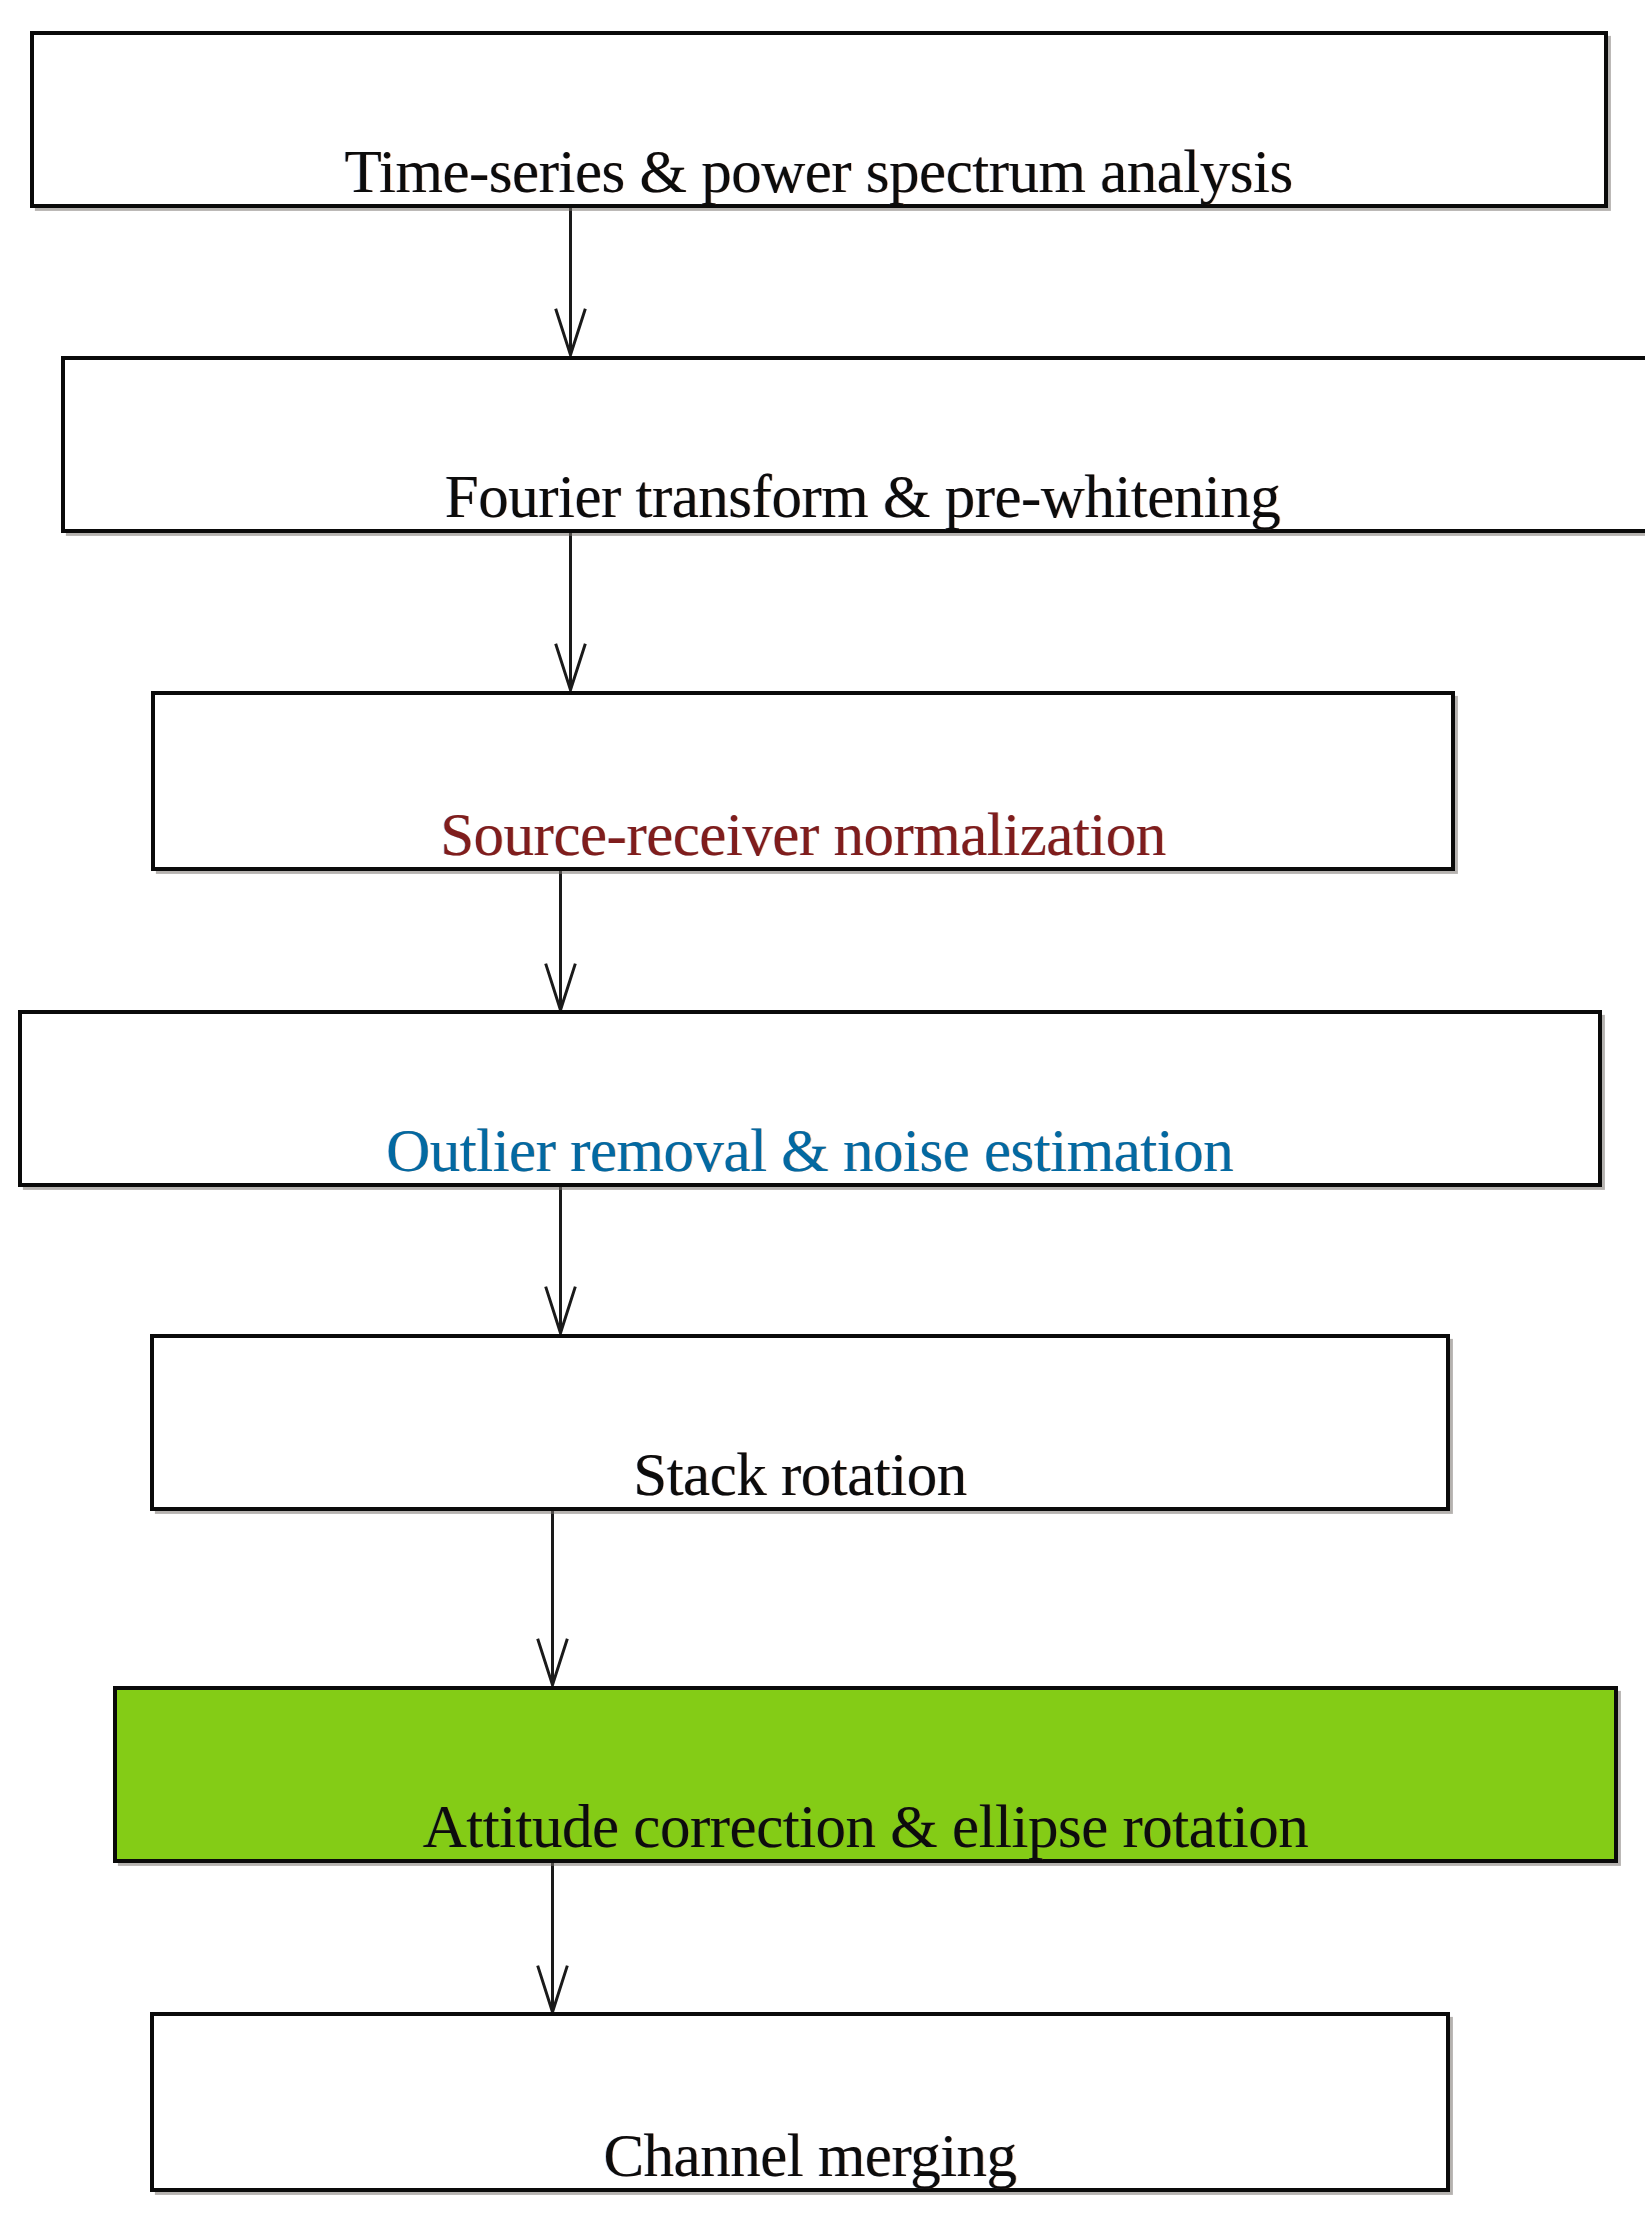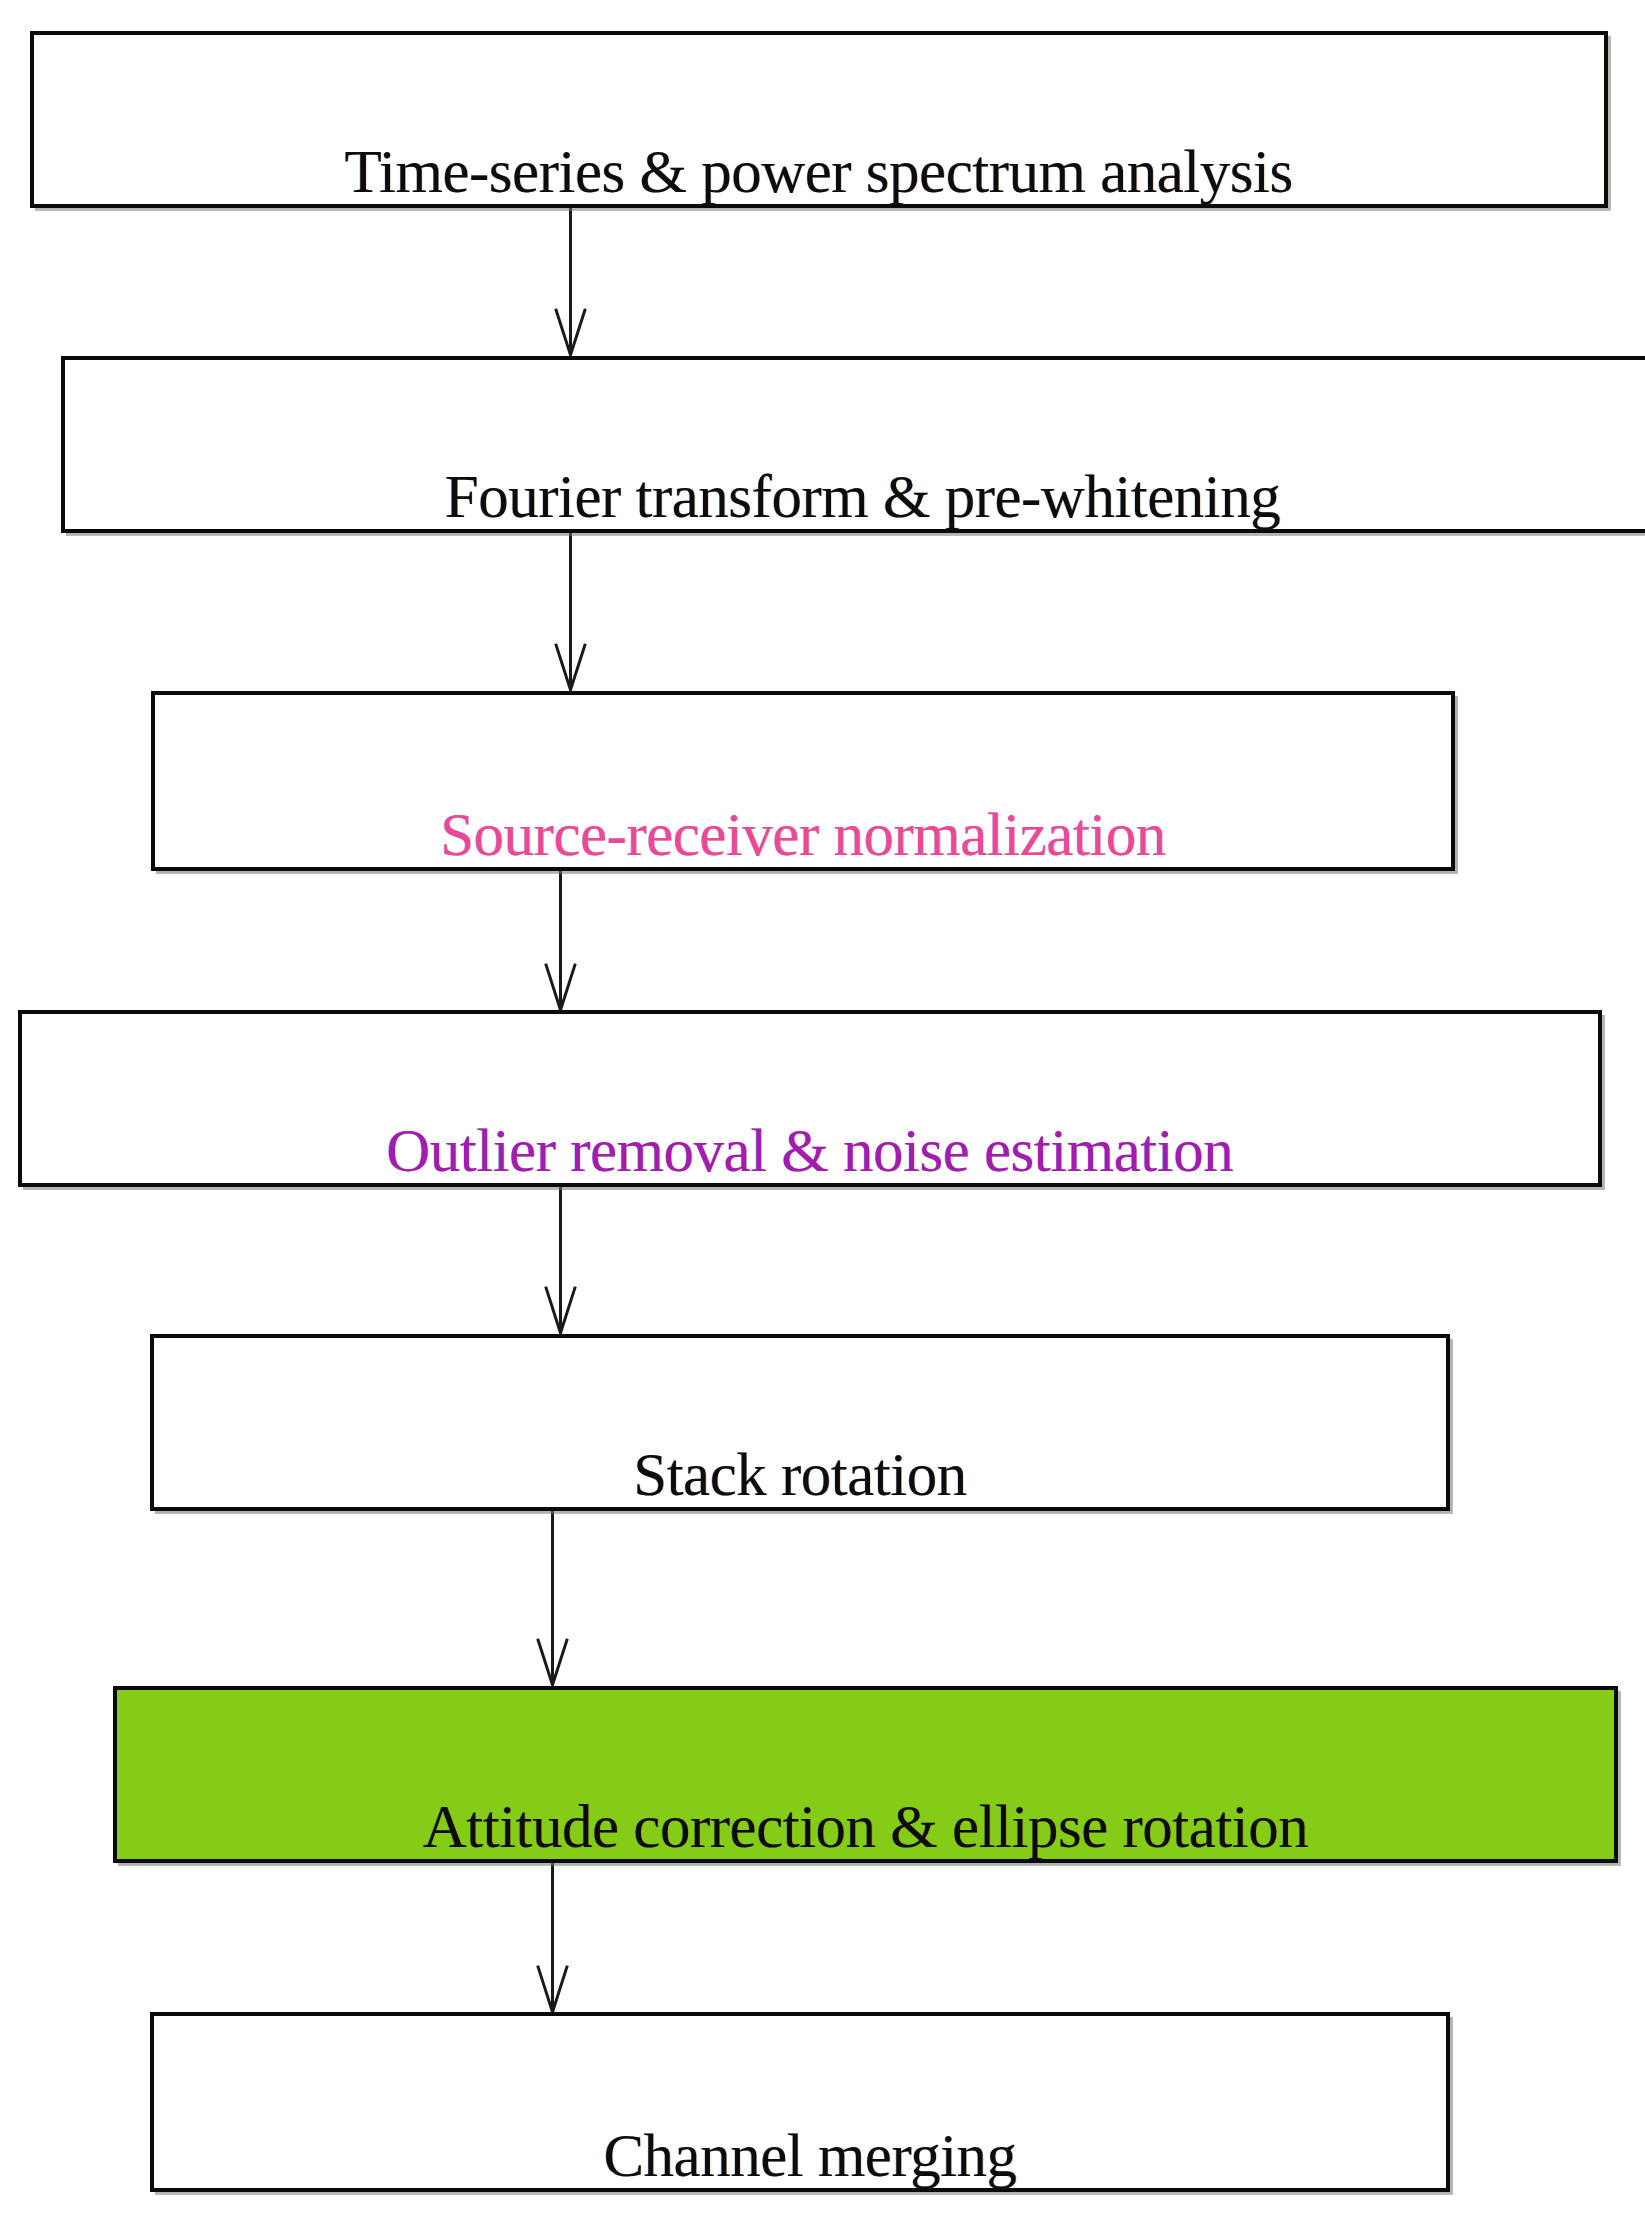--- a/index.html
+++ b/index.html
@@ -92,24 +92,24 @@
         <path d="M 30 103.9 L 45 150.9 L 60 103.9" fill="none" stroke="#1a1a1a" stroke-width="3" stroke-linecap="butt"></path>
       </svg>
     </div>
     <div class="node" style="left: 29.6px; top: 31px; width: 1578px; height: 177px; border-color: rgb(10, 10, 10); background: rgb(255, 255, 255);">
       <span class="node-label" style="color: rgb(12, 12, 12);">Time-series &amp; power spectrum analysis</span>
     </div>
     <div class="node" style="left: 61px; top: 356px; width: 1603px; height: 177px; border-color: rgb(10, 10, 10); background: rgb(255, 255, 255);">
       <span class="node-label" style="color: rgb(12, 12, 12);">Fourier transform &amp; pre-whitening</span>
     </div>
     <div class="node" style="left: 151px; top: 691px; width: 1304px; height: 180px; border-color: rgb(10, 10, 10); background: rgb(255, 255, 255);">
-      <span class="node-label" style="color: #ec4899;">Source-receiver normalization</span>
+      <span class="node-label" style="color: #7f1d1d;">Source-receiver normalization</span>
     </div>
     <div class="node" style="left: 17.7px; top: 1010px; width: 1584px; height: 177px; border-color: rgb(10, 10, 10); background: rgb(255, 255, 255);">
-      <span class="node-label" style="color: #a21caf;">Outlier removal &amp; noise estimation</span>
+      <span class="node-label" style="color: #0369a1;">Outlier removal &amp; noise estimation</span>
     </div>
     <div class="node" style="left: 150px; top: 1334px; width: 1300px; height: 177px; border-color: rgb(10, 10, 10); background: rgb(255, 255, 255);">
       <span class="node-label" style="color: rgb(12, 12, 12);">Stack rotation</span>
     </div>
     <div class="node" style="left: 113px; top: 1686px; width: 1505px; height: 177px; border-color: rgb(10, 10, 10); background: #84cc16;">
       <span class="node-label" style="color: rgb(12, 12, 12);">Attitude correction &amp; ellipse rotation</span>
     </div>
     <div class="node" style="left: 150px; top: 2012px; width: 1300px; height: 180px; border-color: rgb(10, 10, 10); background: rgb(255, 255, 255); padding-left: 20px;">
       <span class="node-label" style="color: rgb(12, 12, 12);">Channel merging</span>
     </div>

